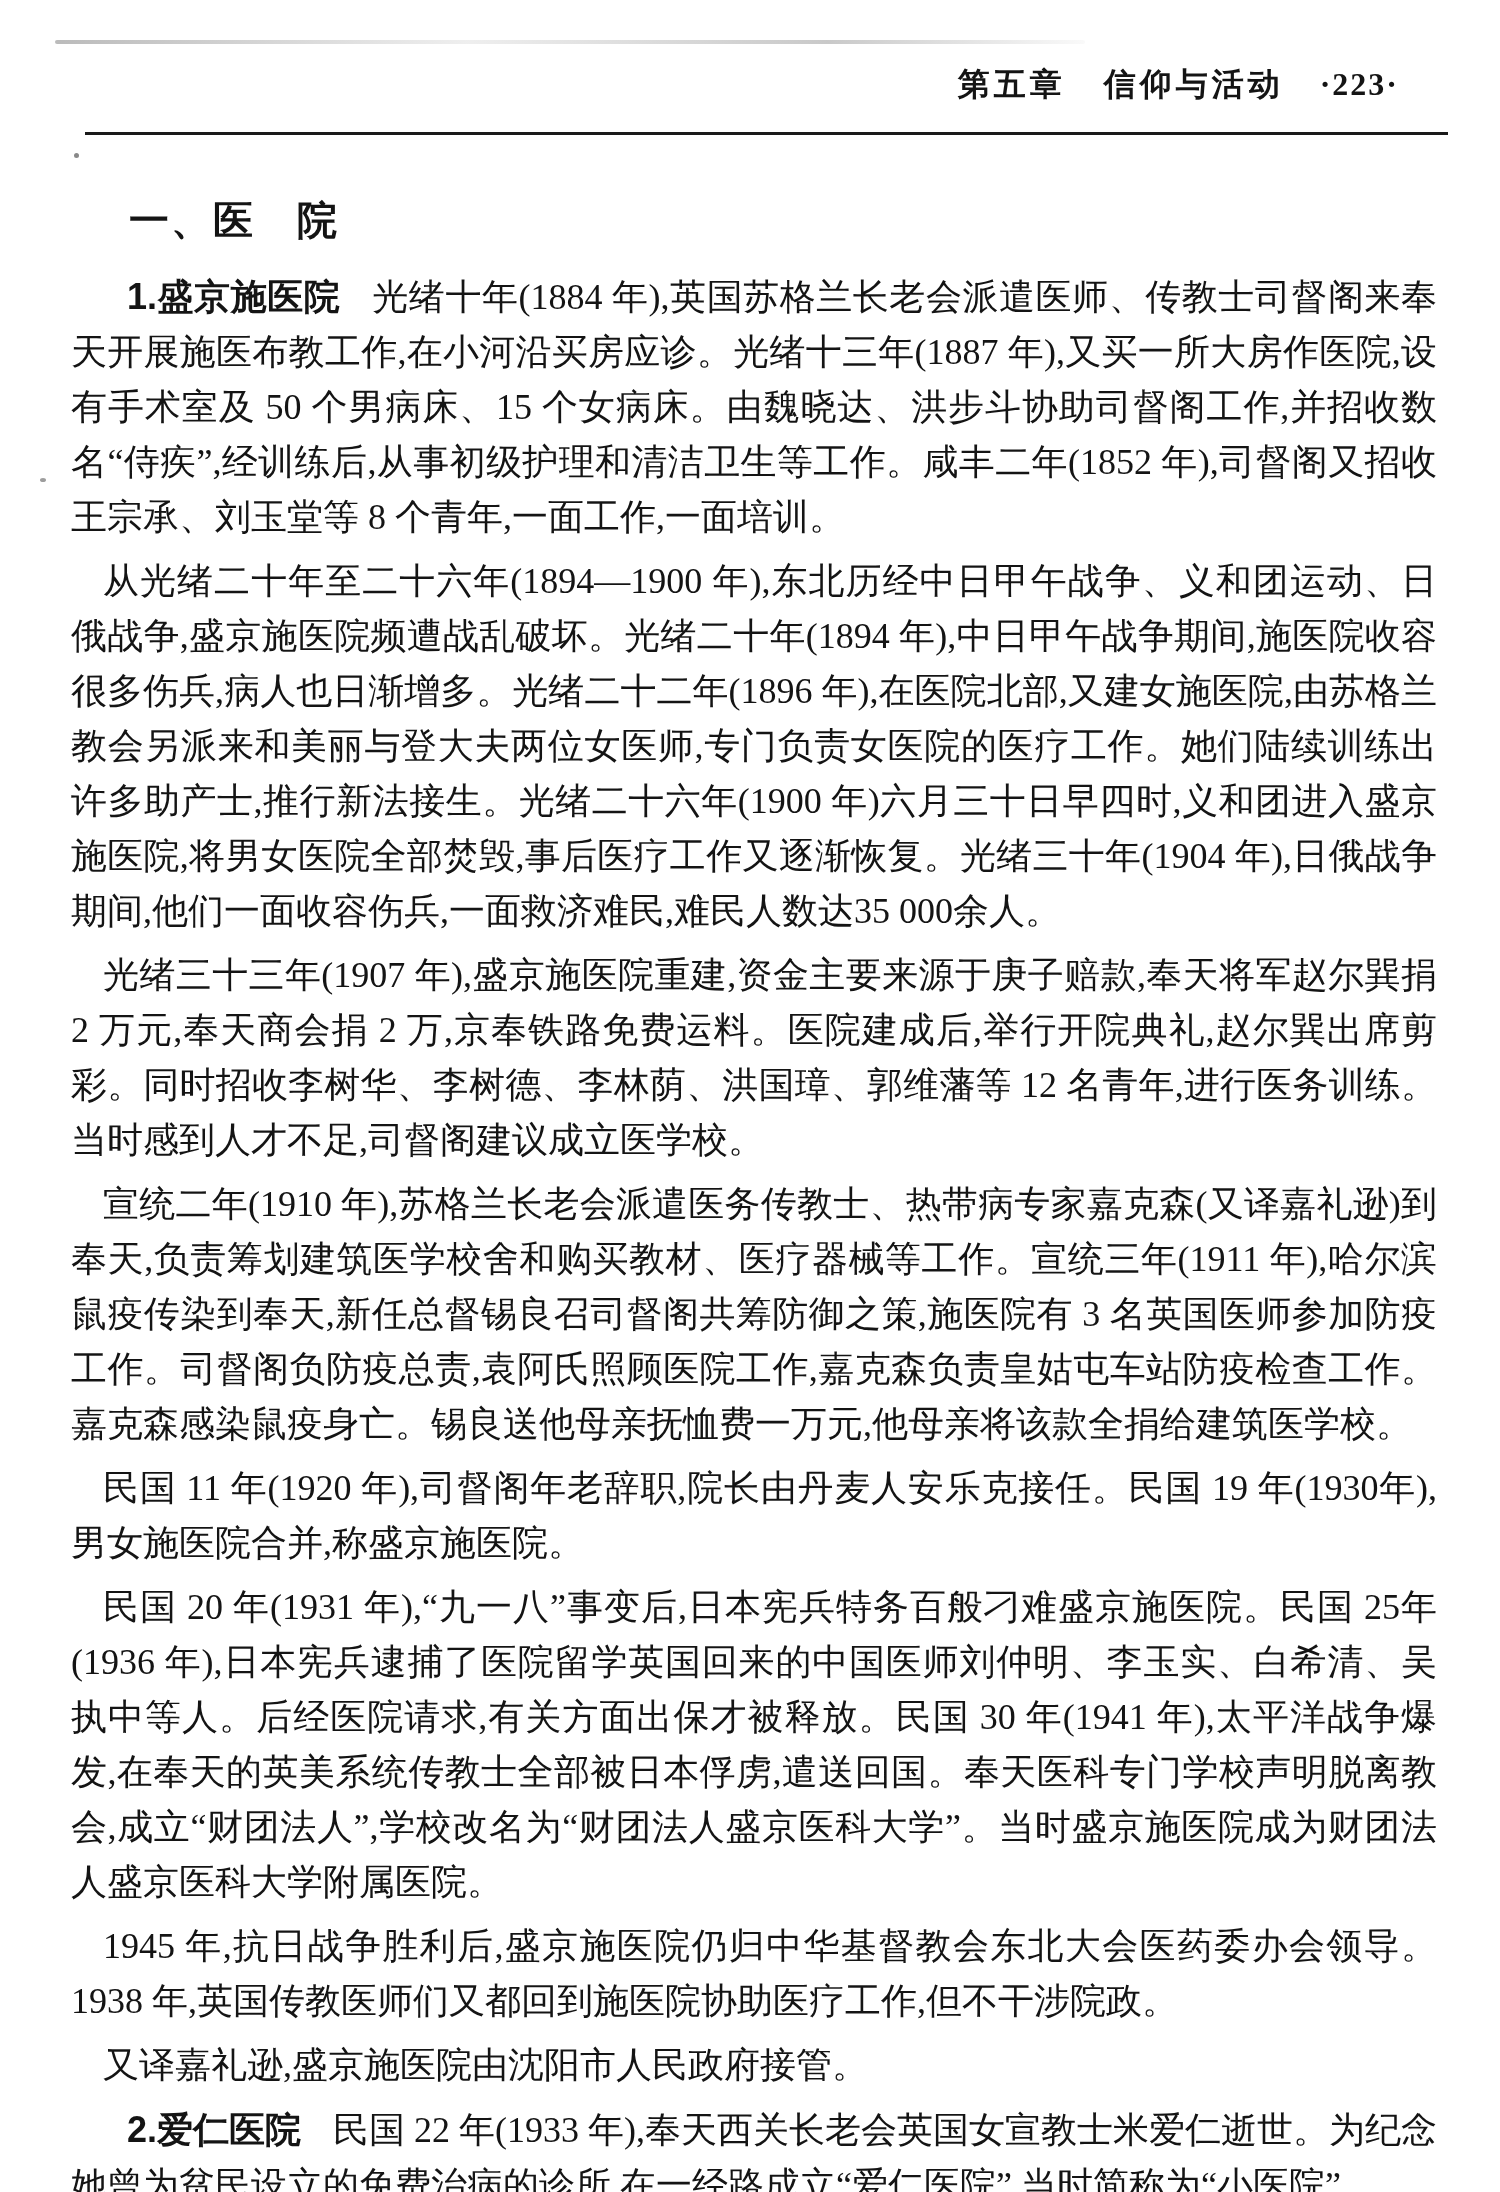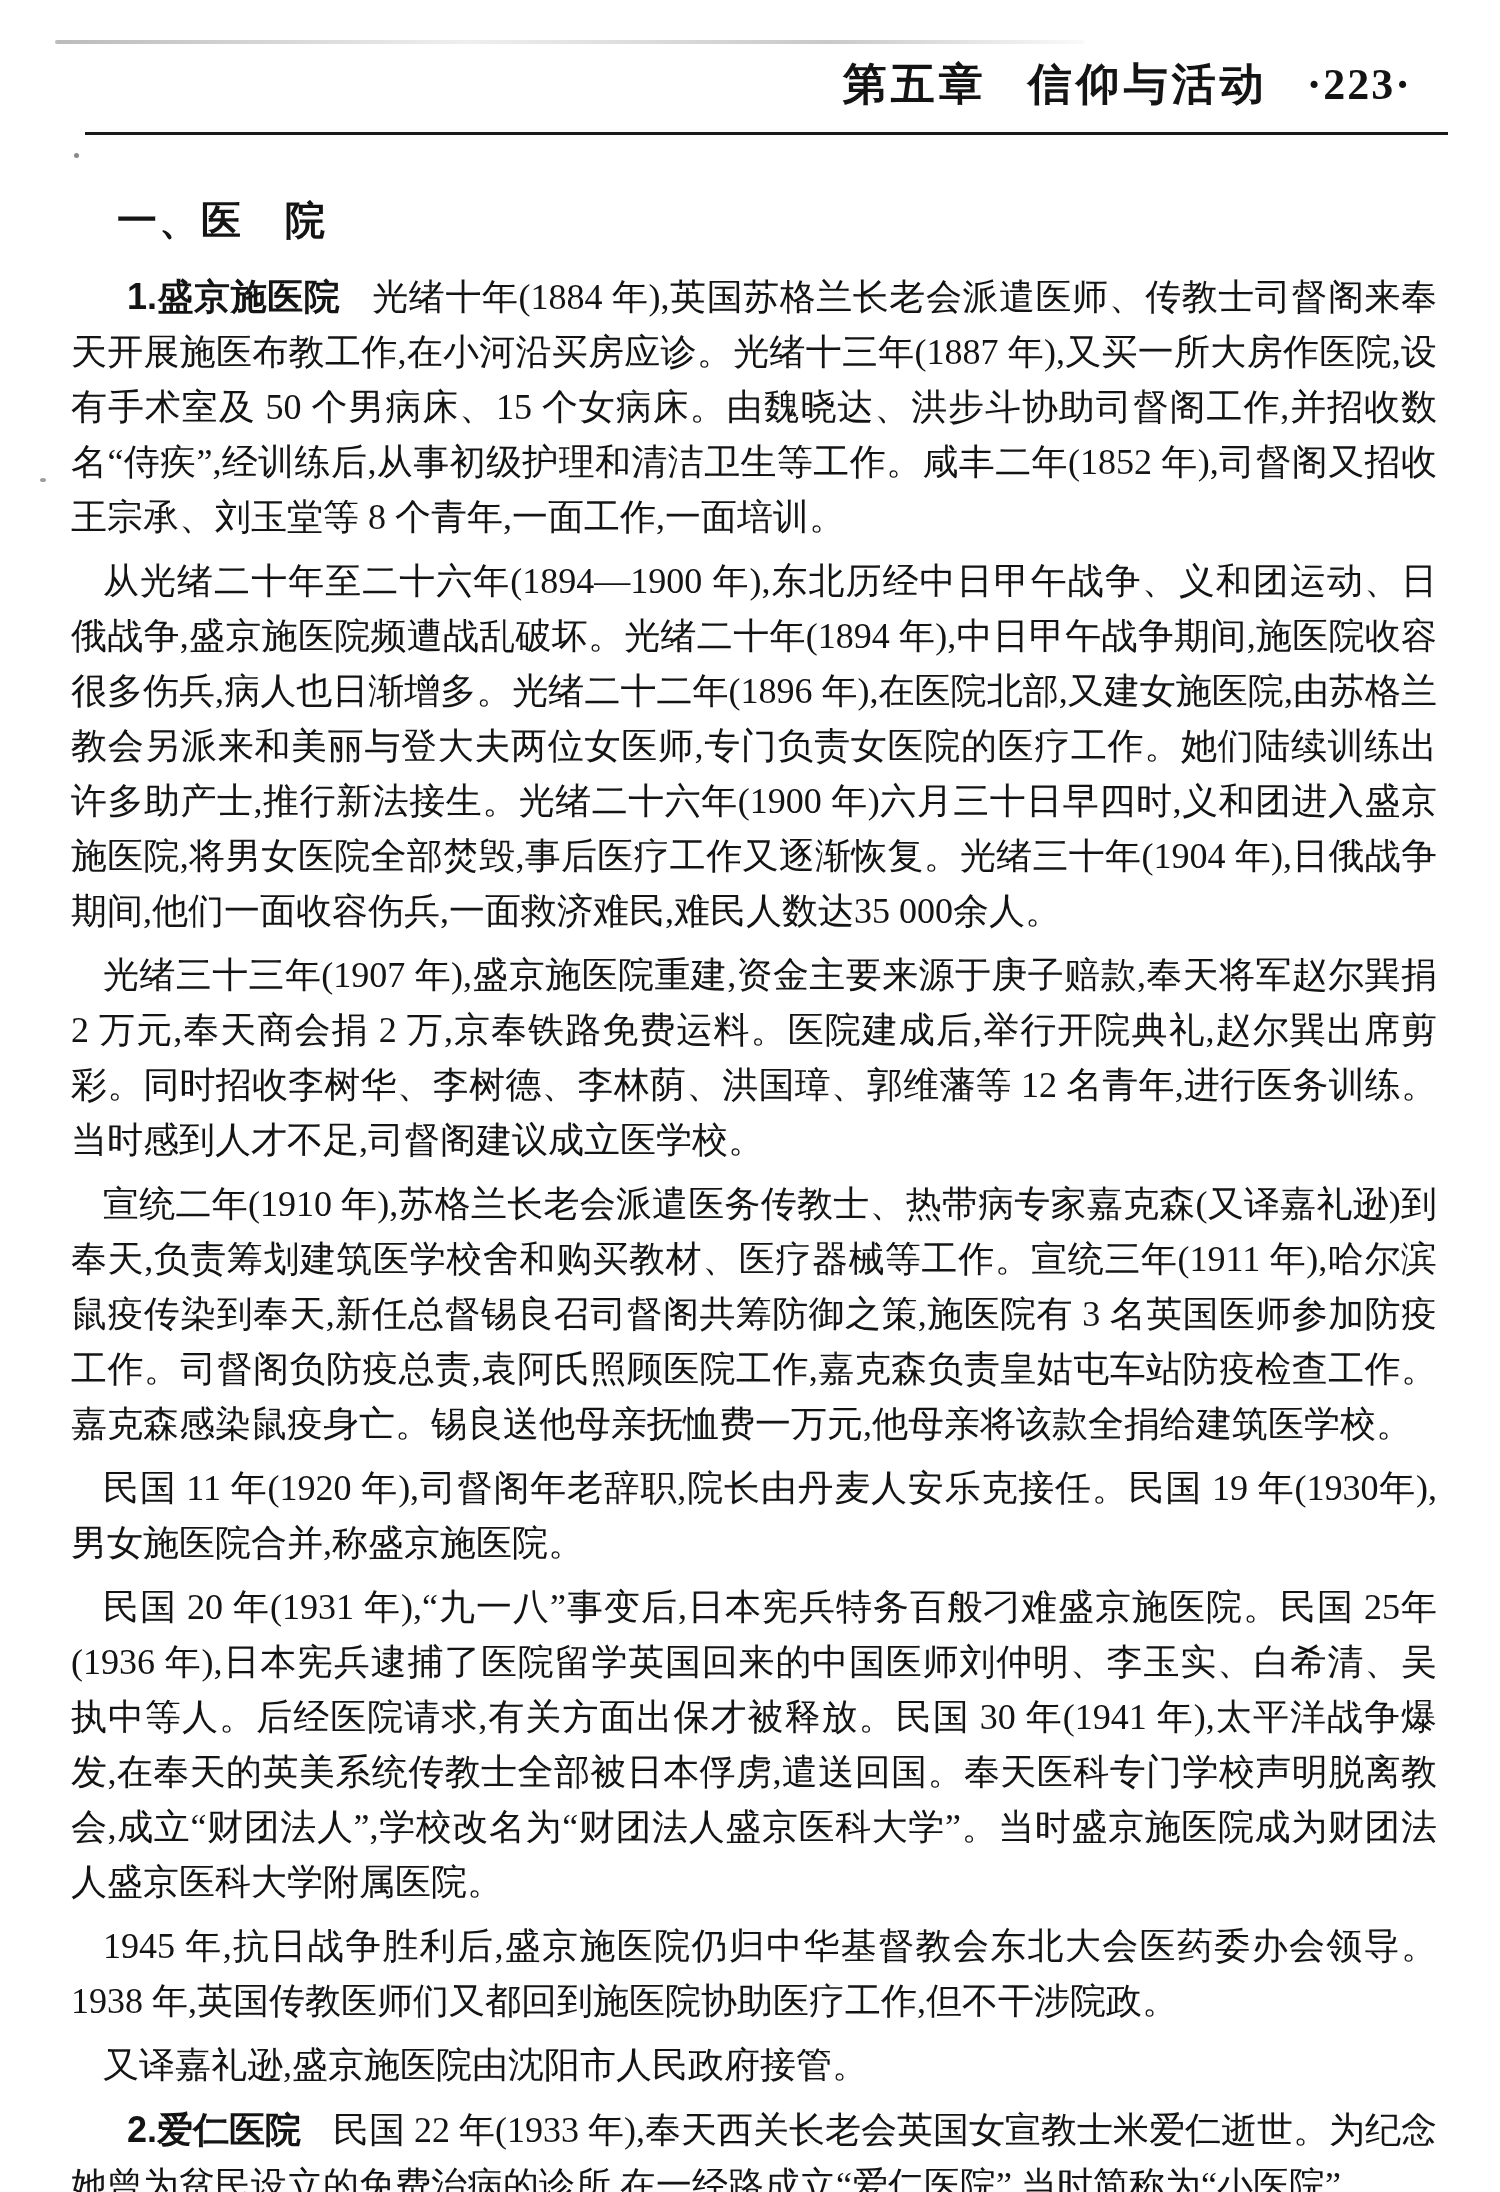--- a/index.html
+++ b/index.html
@@ -28,22 +28,22 @@
     position: absolute; top: 153px; left: 74px;
     width: 5px; height: 5px; background: rgba(40,40,40,.55); border-radius: 50%;
   }
   .scan-dot-2 {
     position: absolute; top: 478px; left: 40px;
     width: 6px; height: 4px; background: rgba(60,60,60,.5); border-radius: 50%;
   }
   .running-header {
     position: absolute;
     top: 62px;
-    right: 88px;
-    font-size: 44px;
+    right: 101px;
+    font-size: 32px;
     line-height: 44px;
     white-space: nowrap;
   }
   .running-header .chapter,
   .running-header .section-name {
     font-family: "Liberation Sans", "DejaVu Sans", sans-serif;
     font-weight: 700;
     letter-spacing: 4px;
   }
   .running-header .section-name { margin-left: 30px; }
@@ -57,21 +57,21 @@
     position: absolute;
     top: 132px;
     left: 85px;
     width: 1363px;
     height: 3px;
     background: #1a1a1a;
   }
   .section-heading {
     position: absolute;
     top: 193px;
-    left: 117px;
+    left: 129px;
     margin: 0;
     font-family: "Liberation Sans", "DejaVu Sans", sans-serif;
     font-weight: 700;
     font-size: 40px;
     letter-spacing: 2px;
   }
   .body-text {
     position: absolute;
     top: 260px;
     left: 62px;

